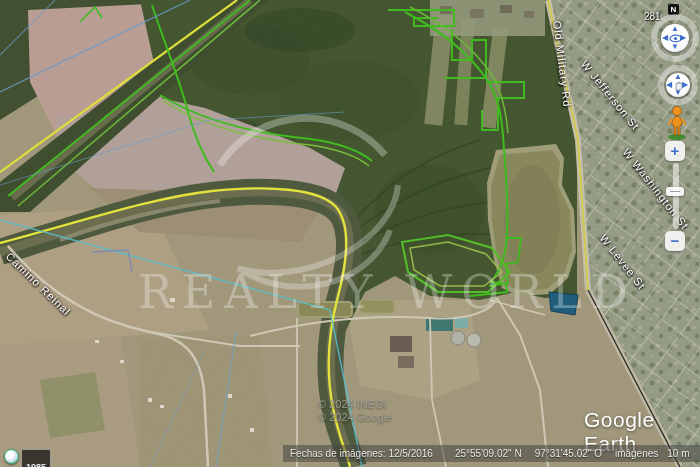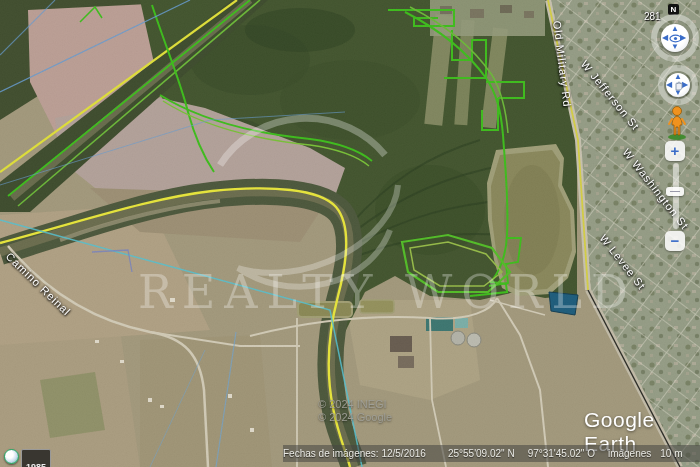--- a/index.html
+++ b/index.html
@@ -295,21 +295,21 @@
              C16,16 15,12.5 11,11 Z" fill="#f0921e" stroke="#8a5200" stroke-width="0.7"></path>
     <path d="M6,14 L3,19 M16,14 L19,19" stroke="#f0921e" stroke-width="2" stroke-linecap="round"></path>
   </svg>
 
   <div class="zoom-btn" style="left:665px;top:141px;">+</div>
   <div class="zoom-track"></div>
   <div class="zoom-handle"></div>
   <div class="zoom-btn" style="left:665px;top:231px;">−</div>
 
   <div class="status-bar">
-    <span style="">Fechas de imágenes: 12/5/2016</span>
+    <span style="margin-left:7px;">Fechas de imágenes: 12/5/2016</span>
     <span style="margin-left:22px;">25°55'09.02" N</span>
     <span style="margin-left:13px;">97°31'45.02" O</span>
     <span style="margin-left:13px;">imágenes</span>
     <span style="margin-left:9px;">10 m</span>
 
   </div>
 
 </div>
 
 </body></html>

